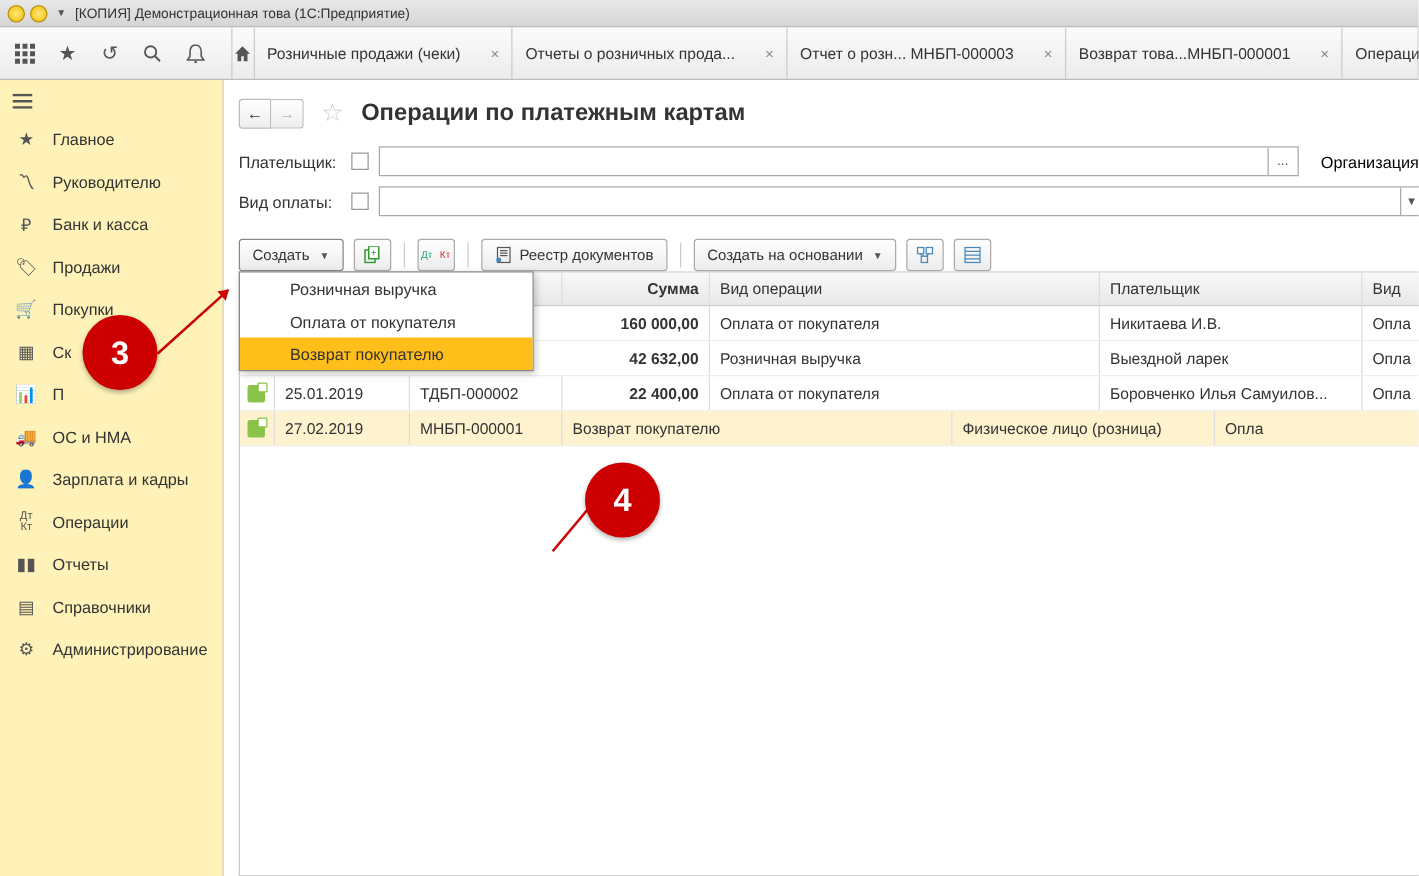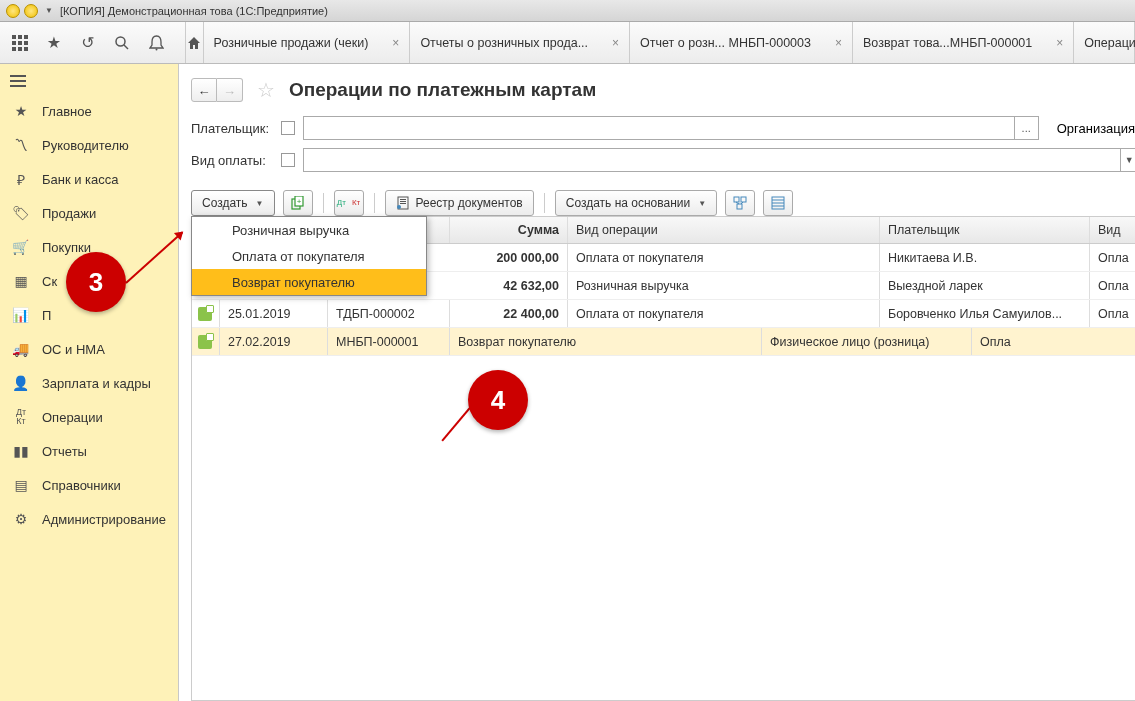--- a/index.html
+++ b/index.html
@@ -336,21 +336,21 @@
             <span>Вид</span>
           </div>
       </div>
       <div id="tbody">
           <div class="trow">
             <div class="td col-icon" style="visibility:hidden;">
               <span class="doc-icon"></span>
             </div>
             <div class="td col-date" style="visibility:hidden;"></div>
             <div class="td col-num" style="visibility:hidden;"></div>
-            <div class="td col-sum">200 000,00</div>
+            <div class="td col-sum">160 000,00</div>
             <div class="td col-op">Оплата от покупателя</div>
             <div class="td col-payer">Никитаева И.В.</div>
             <div class="td col-type">Опла</div>
           </div>
           <div class="trow">
             <div class="td col-icon" style="visibility:hidden;">
               <span class="doc-icon"></span>
             </div>
             <div class="td col-date" style="visibility:hidden;"></div>
             <div class="td col-num" style="visibility:hidden;"></div>

